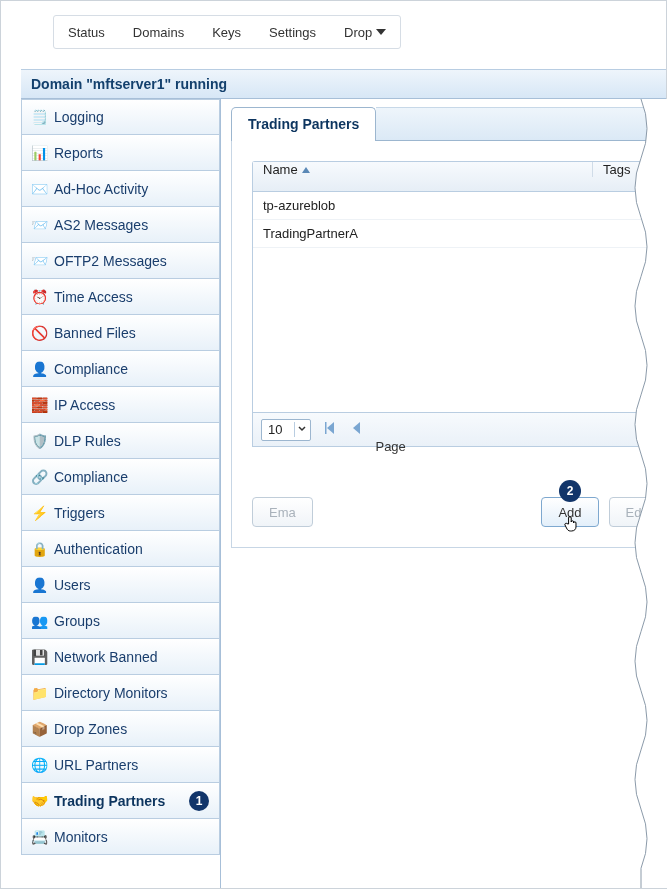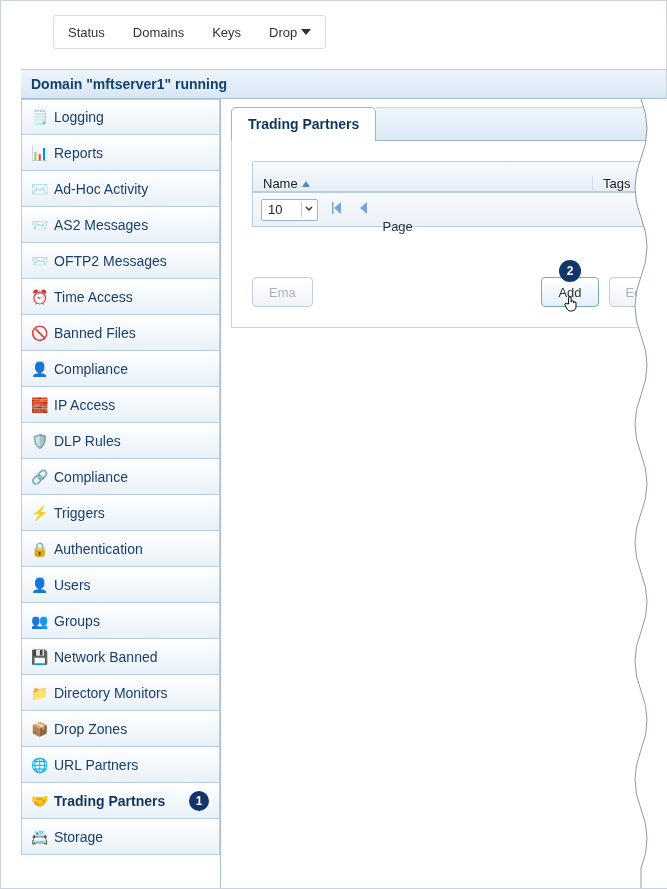--- a/index.html
+++ b/index.html
@@ -153,21 +153,21 @@
   .tablepane {
     border: 1px solid #b9cde1;
     border-right: none;
     border-radius: 3px 0 0 0;
   }
   .thead {
     display: flex;
     background: linear-gradient(#f7fafd, #e6eef6);
     border-bottom: 1px solid #b9cde1;
     height: 30px;
-    align-items: flex-end;
+    align-items: flex-start;
   }
   .th {
     padding: 0 10px;
     color: #222;
     font-size: 13px;
     display: flex;
     align-items: center;
     gap: 4px;
   }
   .th.name { width: 340px; border-right: 1px solid #d0dce8;}
@@ -196,21 +196,21 @@
     color:#333;
   }
   .select {
     height: 22px;
     border: 1px solid #9cb6cf;
     border-radius: 2px;
     background: #fff;
     display: inline-flex;
     align-items: center;
     padding: 0 4px 0 6px;
-    gap: 19px;
+    gap: 12px;
     font-size: 13px;
     color:#222;
   }
   .select .dd {
     border-left: 1px solid #b9cde1;
     padding-left: 3px;
   }
   .pgbtn {
     color: #3a7dc1;
     padding: 0 4px;
@@ -291,20 +291,23 @@
       <div class="navitem">
           <span>Status</span>
         </div>
       <div class="navitem">
           <span>Domains</span>
         </div>
       <div class="navitem">
           <span>Keys</span>
         </div>
       <div class="navitem">
+          <span>Settings</span>
+        </div>
+      <div class="navitem">
         <span>Drop</span>
         <span class="caret">
             <svg width="10" height="6">
               <polygon points="0,0 10,0 5,6" fill="#333"></polygon>
             </svg>
           </span>
       </div>
     </div>
   </div>
 
@@ -391,21 +394,21 @@
           <span class="icon">🌐</span>
           <span>URL Partners</span>
         </div>
         <div class="sb-item active">
           <span class="icon">🤝</span>
           <span>Trading Partners</span>
           <span class="callout">1</span>
         </div>
         <div class="sb-item">
           <span class="icon">📇</span>
-          <span>Storage</span>
+          <span>Monitors</span>
         </div>
       </div>
 
     <div class="mainpane">
 
       <div class="tabstrip">
         <div class="tab">
           <span>Trading Partners</span>
         </div>
         <div class="tabrest"></div>
@@ -420,20 +423,30 @@
               <span class="sortasc">
                   <svg width="8" height="6">
                     <polygon points="0,6 8,6 4,0" fill="#5a88b6"></polygon>
                   </svg>
                 </span>
             </div>
             <div class="th tags">
               <span>Tags</span>
             </div>
           </div>
+          <div class="tbody" id="tbody">
+              <div class="trow">
+                <div class="td name">tp-azureblob</div>
+                <div class="td tags"></div>
+              </div>
+              <div class="trow">
+                <div class="td name">TradingPartnerA</div>
+                <div class="td tags"></div>
+              </div>
+            </div>
           <div class="pager">
             <div class="select">
               <span>10</span>
               <span class="dd"><svg width="8" height="10">
                     <polyline points="1,3 4,6 7,3" fill="none" stroke="#333" stroke-width="1.5"></polyline>
                   </svg></span>
             </div>
             <span class="pgbtn"><svg width="10" height="12">
                   <rect x="0" y="0" width="1.5" height="12" fill="#7aa6d1"></rect>
                   <polygon points="9,0 9,12 2,6" fill="#7aa6d1"></polygon>

